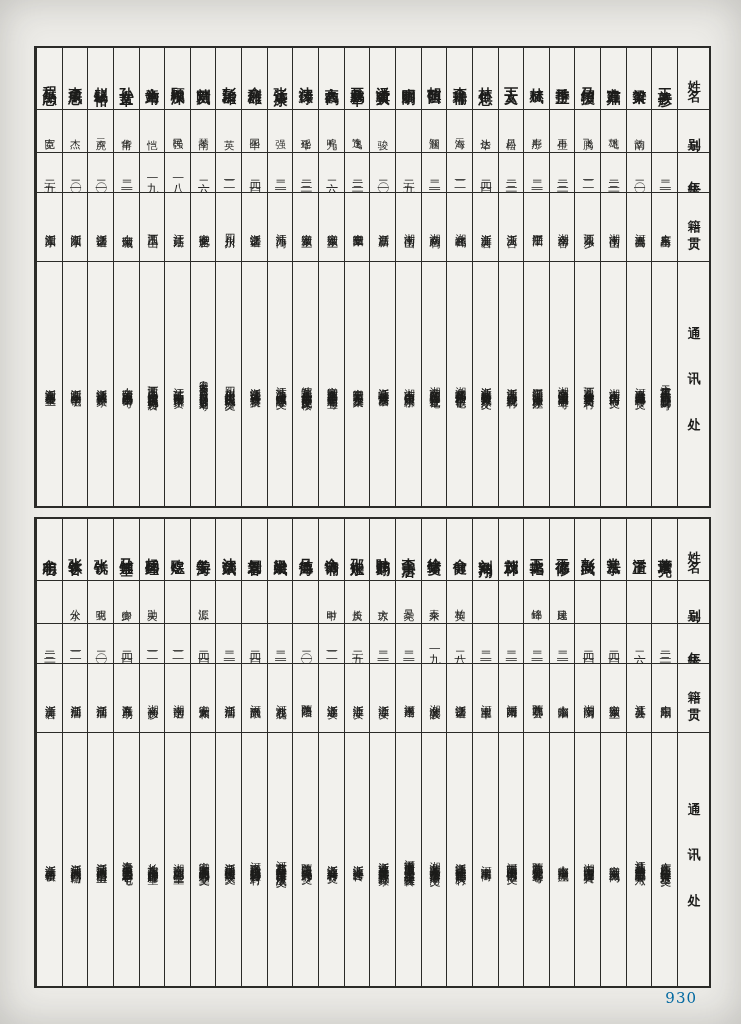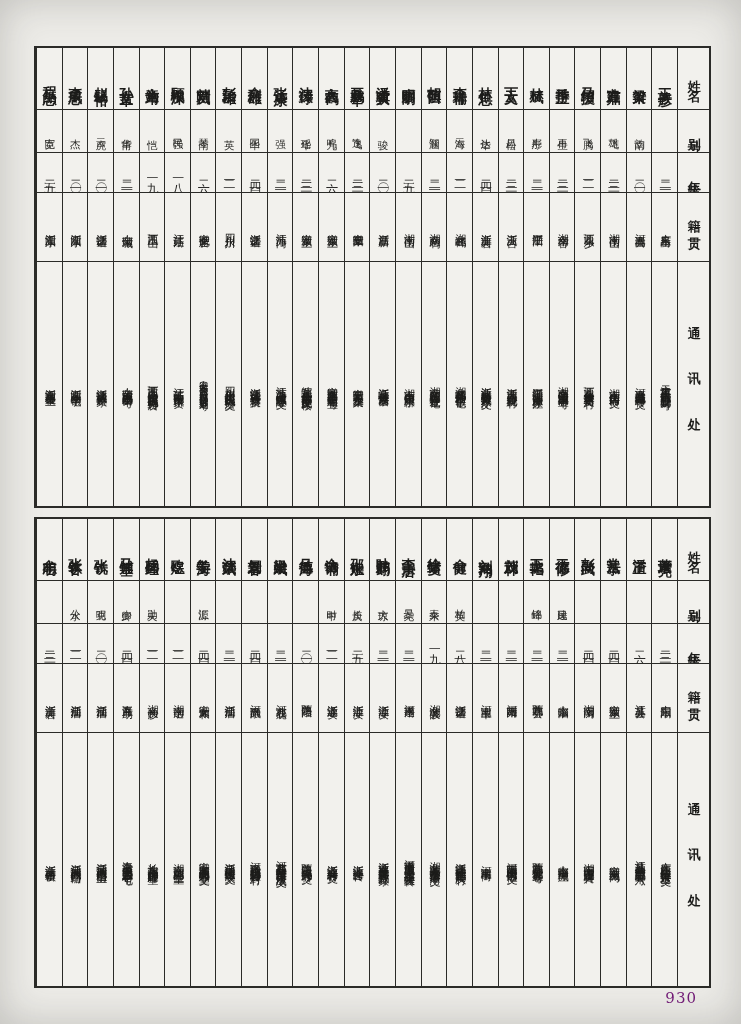--- a/index.html
+++ b/index.html
@@ -43,21 +43,21 @@
   .addr-t{font-size:11px;max-height:236px;}
   .addr-t.small{font-size:9px;line-height:1.25;}
   .hsp{font-weight:bold;font-size:13px;}
   .h-name{letter-spacing:9px;}
   .h-alias{letter-spacing:3px;}
   .h-age{letter-spacing:2px;}
   .h-native{letter-spacing:17px;}
   .h-address{letter-spacing:46px;max-height:100%;}
   .page-number{
     position:absolute;top:989px;right:44px;
-    font-size:15px;letter-spacing:1px;color:#701a75;
+    font-size:15px;letter-spacing:1px;color:#0369a1;
     font-family:"DejaVu Serif","Liberation Serif",serif;
   }
 </style>
 </head>
 <body>
 
 <div class="page">
 
   <div class="table-block" id="block-0">
     <div class="header-col">

